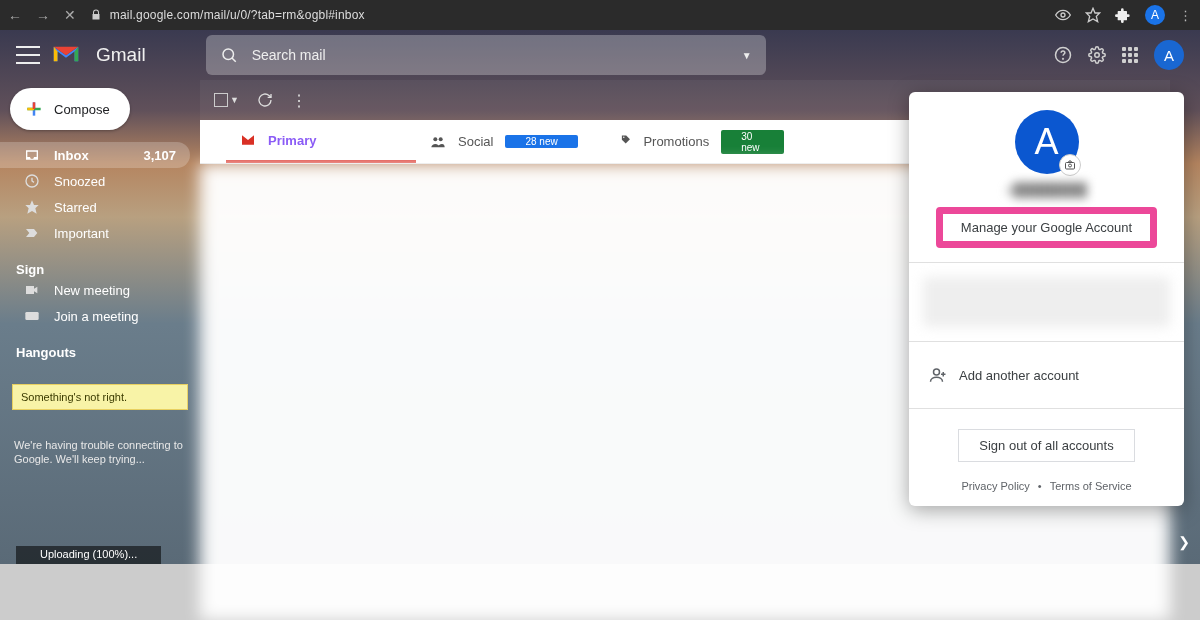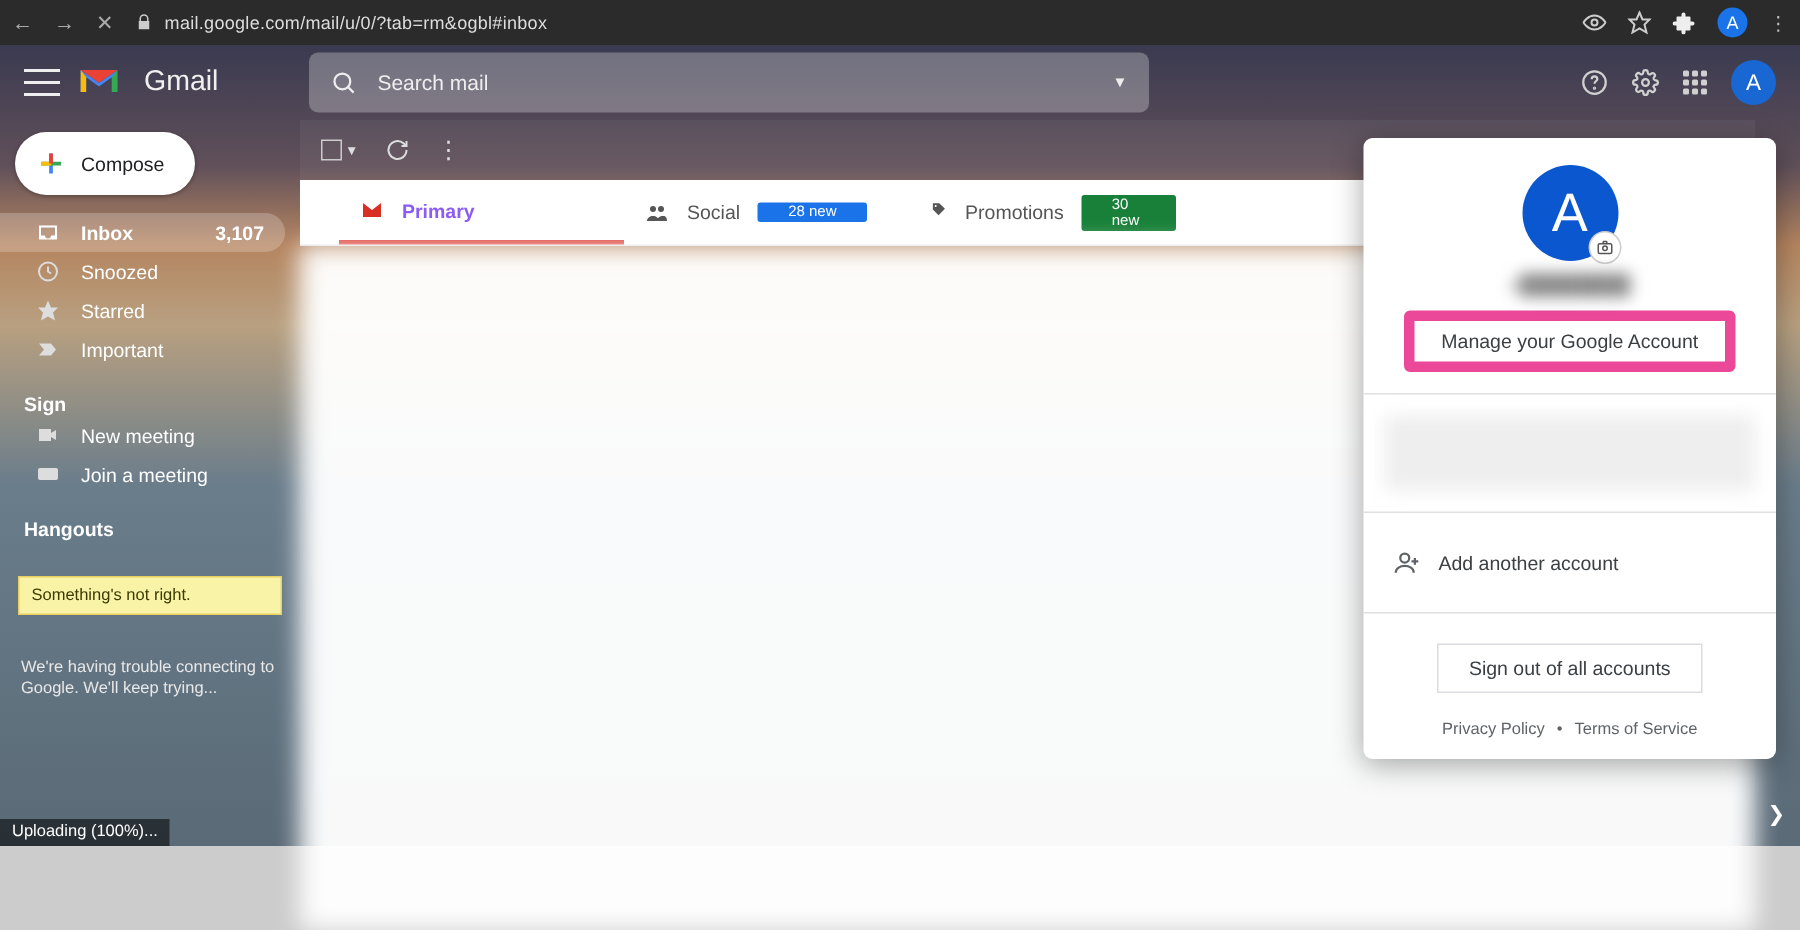--- a/index.html
+++ b/index.html
@@ -41,21 +41,21 @@
 .chk{width:14px;height:14px;border:1.5px solid #ccc;background:transparent;}
 .chk-wrap{display:flex;align-items:center;gap:2px;}
 .tabsrow{height:44px;background:#fff;display:flex;border-bottom:1px solid #e0e0e0;}
 .tab{flex:0 0 190px;display:flex;align-items:center;gap:12px;padding:0 14px;font-size:13px;color:#555;cursor:pointer;}
 .tab.primary{color:#8b5cf6;border-bottom:3px solid #d93025;font-weight:600;margin-left:26px;}
 .tab .badge{font-size:10px;padding:1px 20px;border-radius:2px;color:#fff;}
 .badge.blue{background:#1a73e8;}
 .badge.green{background:#188038;}
 .tab .tic{width:16px;height:16px;}
 .maillist{background:rgba(255,255,255,.96);height:456px;filter:blur(8px);}
-.status{position:absolute;left:0;bottom:0;height:18px;background:rgba(0,0,0,.55);color:#fff;font-size:11px;padding:2px 8px;}
+.status{position:absolute;left:16px;bottom:0;height:18px;background:rgba(0,0,0,.55);color:#fff;font-size:11px;padding:2px 24px;}
 .popover{position:absolute;top:62px;right:16px;width:275px;background:#fff;border-radius:6px;box-shadow:0 4px 20px rgba(0,0,0,.35);padding:18px 0 14px;font-size:13px;color:#3c4043;display:flex;flex-direction:column;align-items:center;}
 .avatar-lg{width:64px;height:64px;border-radius:50%;background:#0b57d0;color:#fff;font-size:36px;font-weight:500;display:flex;align-items:center;justify-content:center;position:relative;}
 .cam-bubble{position:absolute;right:-2px;bottom:-2px;width:22px;height:22px;border-radius:50%;background:#fff;border:1px solid #ccc;display:flex;align-items:center;justify-content:center;font-size:11px;}
 .acc-name{margin-top:8px;filter:blur(5px);color:#888;}
 .manage{margin-top:10px;border:7px solid #ec4899;padding:6px 18px;border-radius:4px;font-size:13px;cursor:pointer;}
 .divider{width:100%;height:1px;background:#e0e0e0;margin:14px 0;}
 .other-accts{height:50px;width:90%;filter:blur(6px);background:#eee;border-radius:4px;}
 .add-row{width:100%;display:flex;align-items:center;gap:12px;padding:10px 20px;cursor:pointer;}
 .signout{margin:6px 0;border:1px solid #dadce0;padding:8px 20px;border-radius:0;cursor:pointer;}
 .policy{display:flex;gap:8px;font-size:11px;color:#5f6368;margin-top:12px;}

